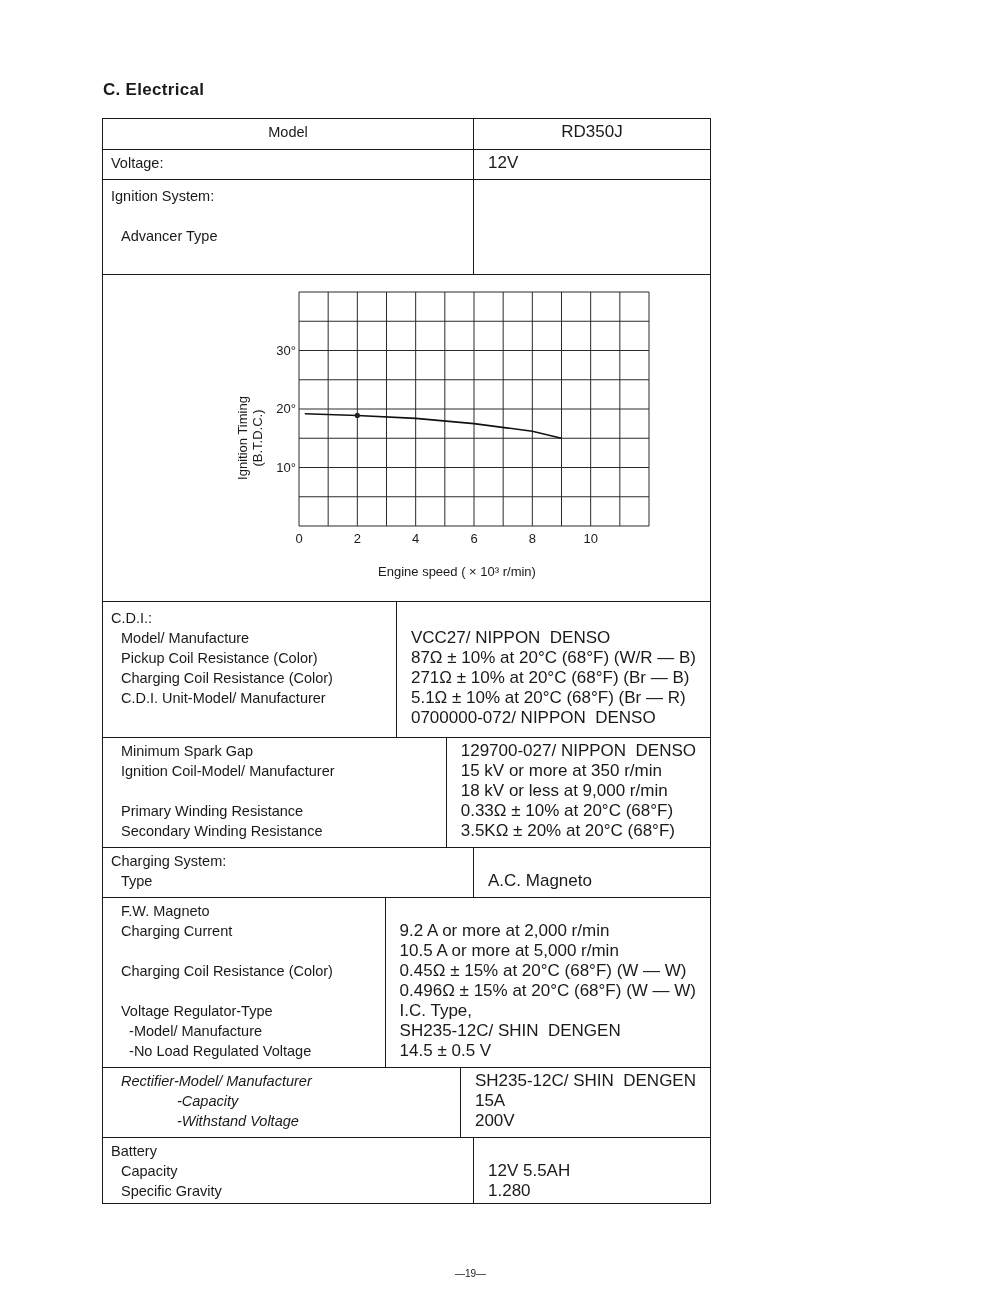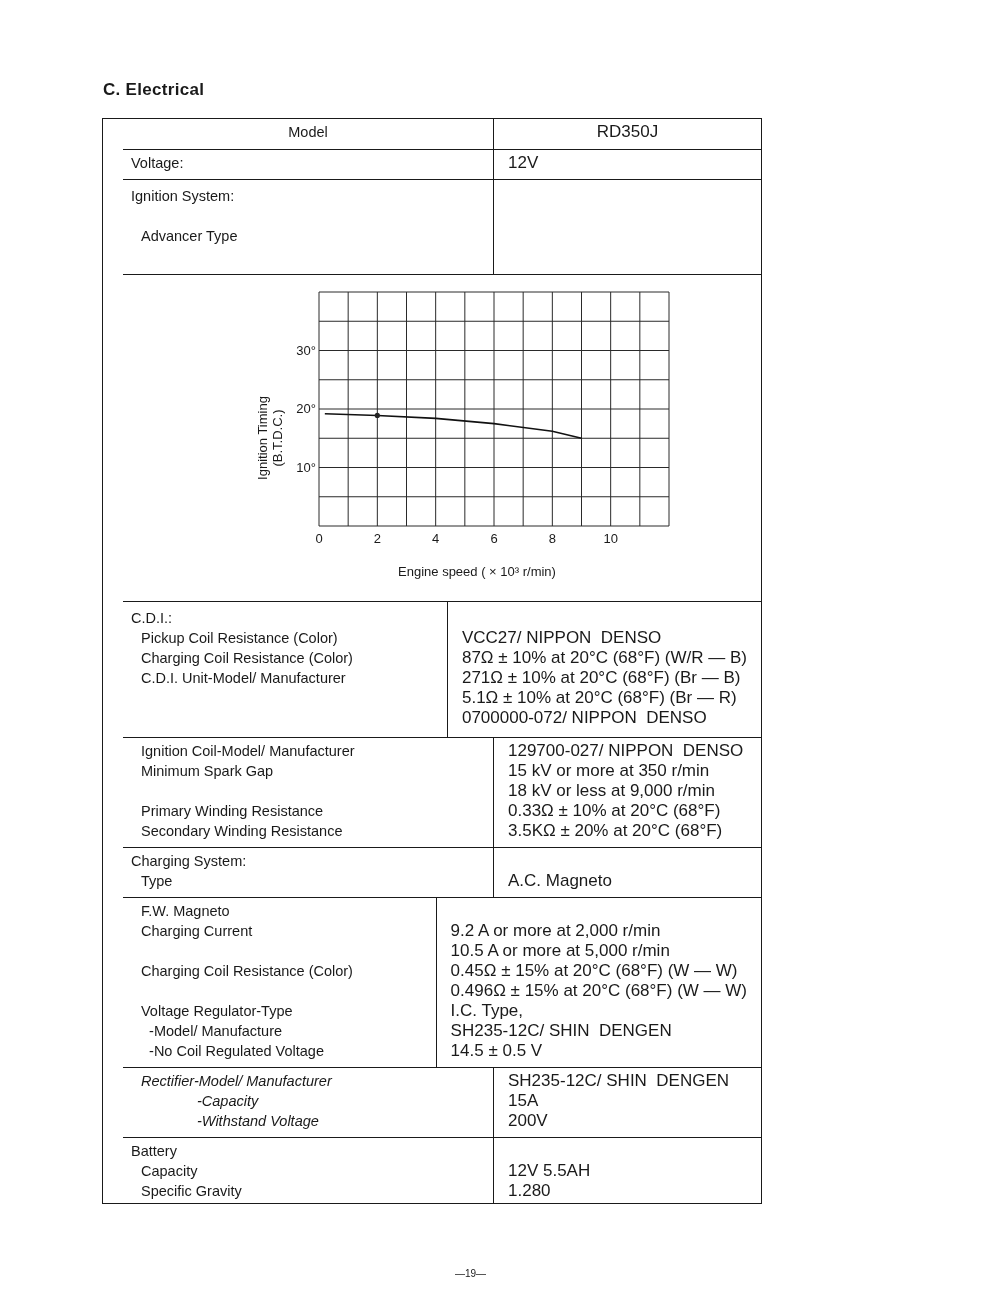--- a/index.html
+++ b/index.html
@@ -6,22 +6,22 @@
   body {
     width: 984px; height: 1315px; position: relative; overflow: hidden;
     font-family: "Liberation Sans", "DejaVu Sans", sans-serif;
     color: #1a1a1a;
   }
   .section-title {
     position: absolute; left: 103px; top: 80px;
     font-size: 17px; font-weight: bold; letter-spacing: 0.3px;
   }
   .spec-table {
-    position: absolute; left: 102px; top: 118px; width: 660px;
-    border: 1.6px solid #1a1a1a; box-sizing: border-box; padding-left: 20px;
+    position: absolute; left: 102px; top: 118px; width: 609px;
+    border: 1.6px solid #1a1a1a; box-sizing: border-box;
   }
   .row {
     display: flex; border-top: 1.3px solid #1a1a1a; box-sizing: border-box;
   }
   .row:first-child { border-top: none; }
   .cell-l {
     width: 371px; border-right: 1.3px solid #1a1a1a; box-sizing: border-box;
     padding: 0 8px; font-size: 14.5px; line-height: 20px;
   }
   .cell-r {
@@ -108,37 +108,38 @@
           <text x="193" y="79.5">30°</text>
         </g>
       <text id="ylabel1" transform="translate(144,163) rotate(-90)" font-size="13" text-anchor="middle" fill="#1a1a1a"><tspan x="0" dy="0">Ignition Timing</tspan><tspan x="0" dy="15">(B.T.D.C.)</tspan></text>
       <text id="xlabel" x="354" y="301" font-size="13" text-anchor="middle" fill="#1a1a1a">Engine speed (  × 10³ r/min)</text>
     </svg>
   </div>
 
   <div class="row" style="height:136px;">
     <div class="cell-l" style="padding-top:6px;">
       <div class="line">C.D.I.:</div>
+      <div class="line ind1">Model/ Manufacture</div>
       <div class="line ind1">Pickup Coil Resistance (Color)</div>
       <div class="line ind1">Charging Coil Resistance (Color)</div>
       <div class="line ind1">C.D.I. Unit-Model/ Manufacturer</div>
     </div>
     <div class="cell-r" style="padding-top:26px;">
       <div class="line">VCC27/ NIPPON  DENSO</div>
       <div class="line">87Ω ± 10% at 20°C (68°F) (W/R — B)</div>
       <div class="line">271Ω ± 10% at 20°C (68°F) (Br — B)</div>
       <div class="line">5.1Ω ± 10% at 20°C (68°F) (Br — R)</div>
       <div class="line">0700000-072/ NIPPON  DENSO</div>
     </div>
   </div>
 
   <div class="row" style="height:110px;">
     <div class="cell-l" style="padding-top:3px;">
+      <div class="line ind1">Minimum Spark Gap</div>
       <div class="line ind1">Ignition Coil-Model/ Manufacturer</div>
-      <div class="line ind1">Minimum Spark Gap</div>
       <div class="line ind1"></div>
       <div class="line ind1">Primary Winding Resistance</div>
       <div class="line ind1">Secondary Winding Resistance</div>
     </div>
     <div class="cell-r" style="padding-top:3px;">
       <div class="line">129700-027/ NIPPON  DENSO</div>
       <div class="line">15 kV or more at 350 r/min</div>
       <div class="line">18 kV or less at 9,000 r/min</div>
       <div class="line">0.33Ω ± 10% at 20°C (68°F)</div>
       <div class="line">3.5KΩ ± 20% at 20°C (68°F)</div>
@@ -157,21 +158,21 @@
 
   <div class="row" style="height:170px;">
     <div class="cell-l" style="padding-top:3px;">
       <div class="line ind1">F.W. Magneto</div>
       <div class="line ind1">Charging Current</div>
       <div class="line ind1"></div>
       <div class="line ind1">Charging Coil Resistance (Color)</div>
       <div class="line ind1"></div>
       <div class="line ind1">Voltage Regulator-Type</div>
       <div class="line ind1">  -Model/ Manufacture</div>
-      <div class="line ind1">  -No Coil Regulated Voltage</div>
+      <div class="line ind1">  -No Load Regulated Voltage</div>
     </div>
     <div class="cell-r" style="padding-top:3px;">
       <div class="line"></div>
       <div class="line">9.2 A or more at 2,000 r/min</div>
       <div class="line">10.5 A or more at 5,000 r/min</div>
       <div class="line">0.45Ω ± 15% at 20°C (68°F) (W — W)</div>
       <div class="line">0.496Ω ± 15% at 20°C (68°F) (W — W)</div>
       <div class="line">I.C. Type,</div>
       <div class="line">SH235-12C/ SHIN  DENGEN</div>
       <div class="line">14.5 ± 0.5 V</div>

